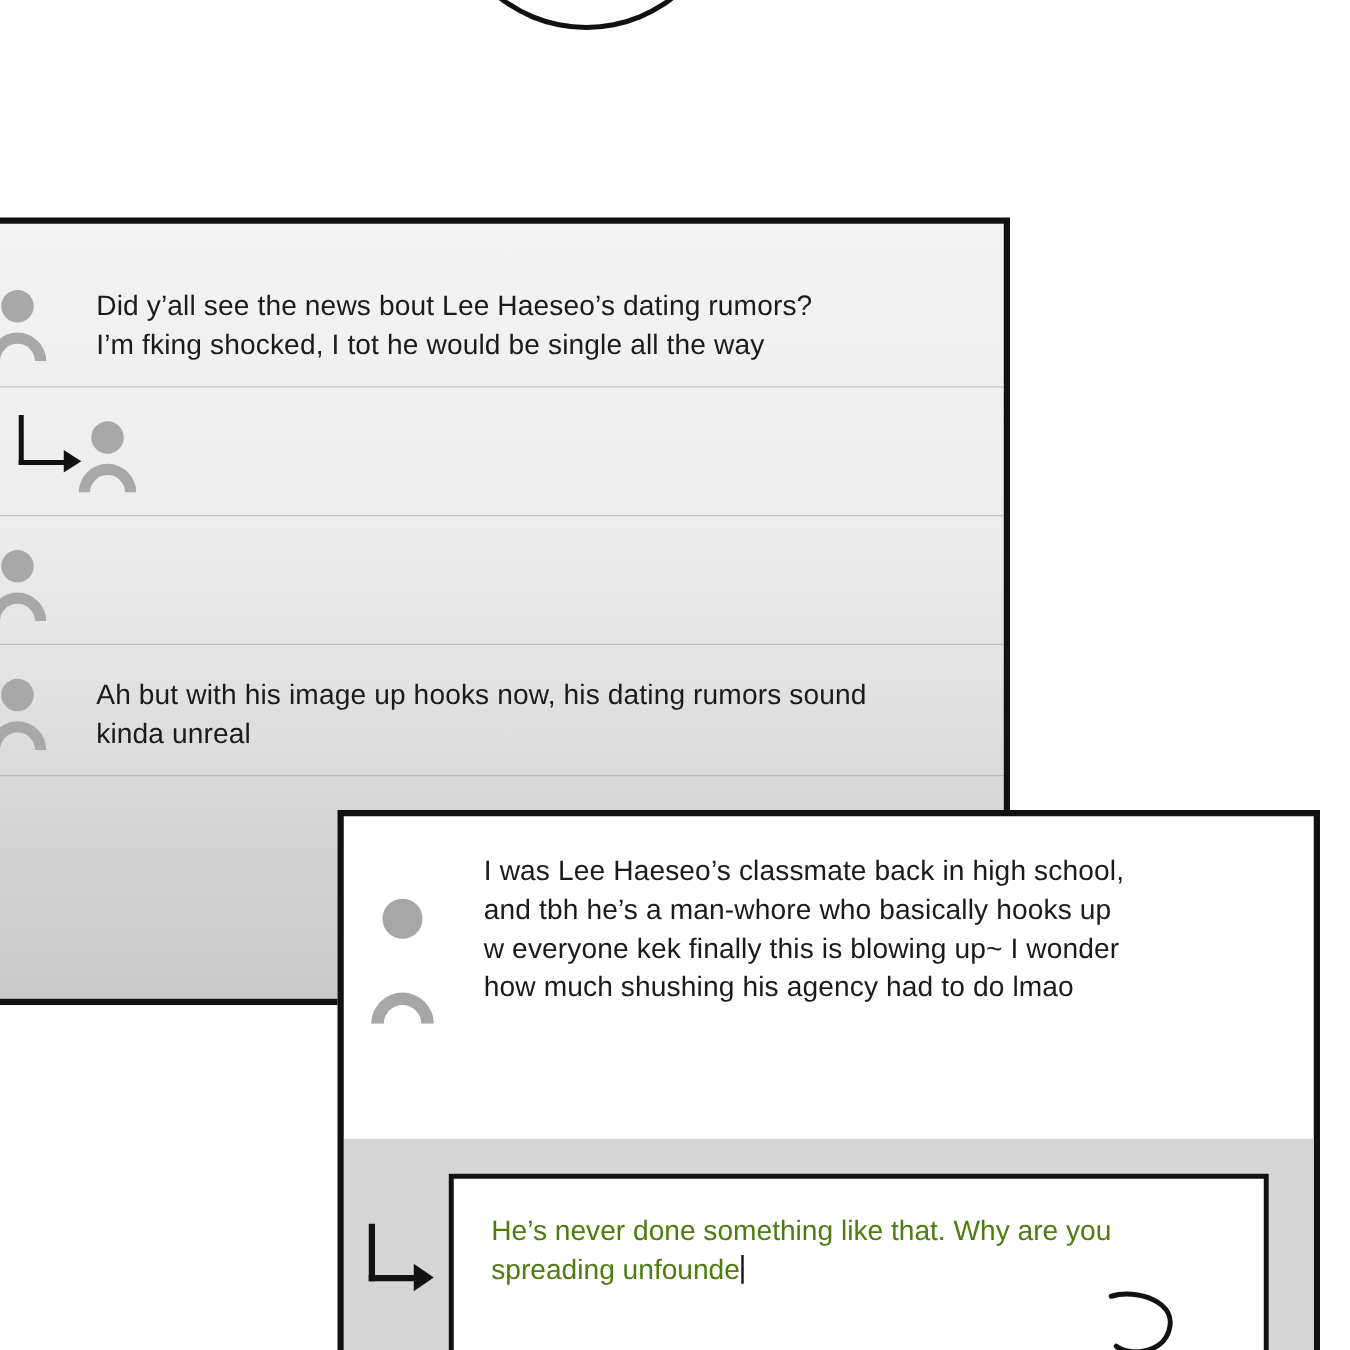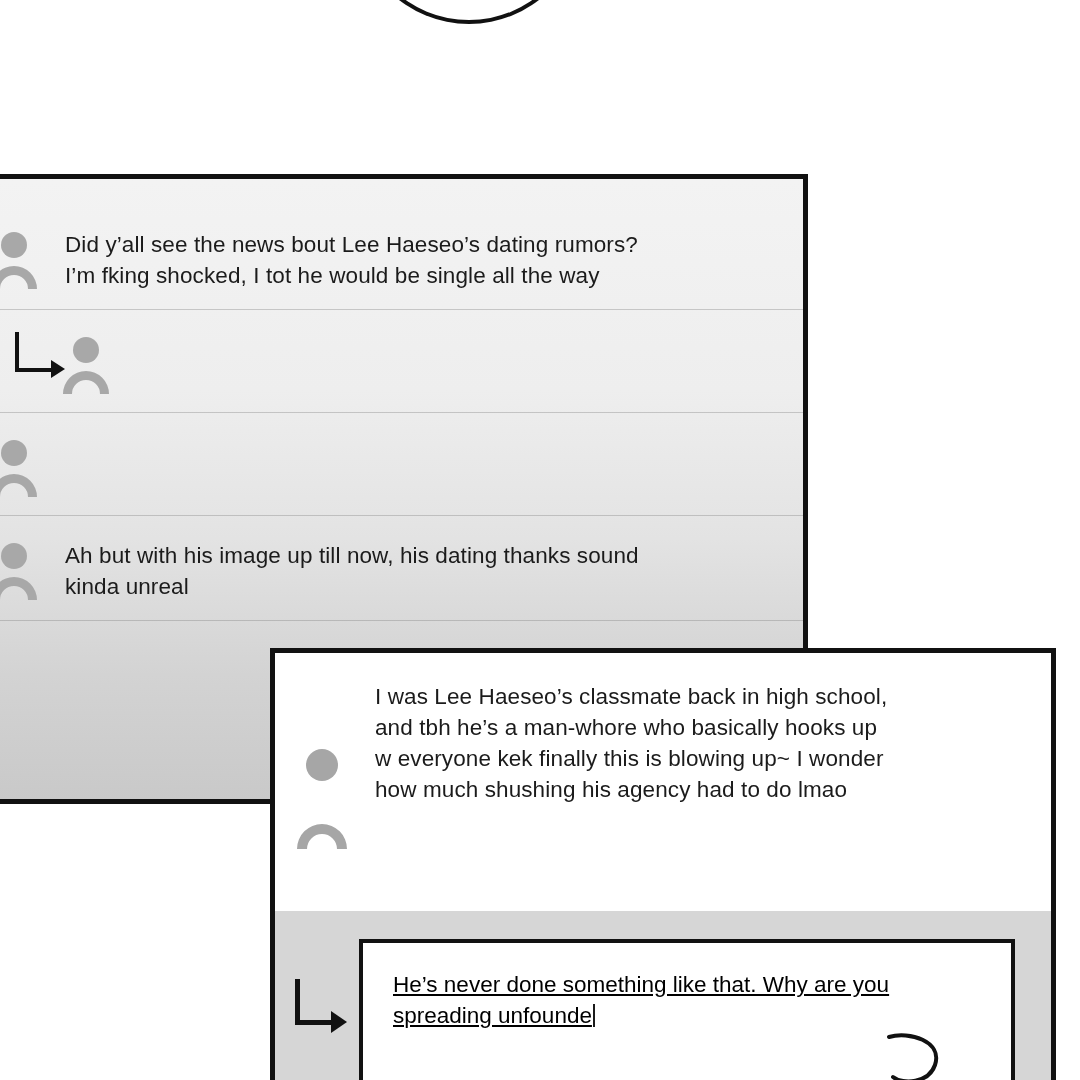--- a/index.html
+++ b/index.html
@@ -101,37 +101,38 @@
   }
   .avatar svg { display: block; }
 
   .msg {
     font-size: 22.5px;
     line-height: 31px;
     color: #1b1b1b;
     padding-top: 6px;
     white-space: pre-line;
     letter-spacing: 0.1px;
+    margin-left: 12px;
   }
 
   
   .panel-front {
     position: absolute;
     left: 270px;
     top: 648px;
     width: 786px;
     height: 440px;
     background: #ffffff;
     border: 5px solid #111111;
     box-sizing: border-box;
     overflow: hidden;
   }
   .front-row {
     display: flex;
-    align-items: flex-end;
+    align-items: center;
     padding: 26px 0 20px 0;
   }
   .front-row .avatar {
     margin-left: 14px;
     margin-right: 20px;
   }
   .front-row .msg {
     font-size: 22.5px;
     line-height: 31px;
     padding-top: 2px;
@@ -172,23 +173,22 @@
     right: 36px;
     bottom: -6px;
     background: #ffffff;
     border: 4px solid #111111;
     box-sizing: border-box;
     padding: 26px 30px;
   }
   .reply-input .input-text {
     font-size: 22.5px;
     line-height: 31px;
-    color: #000000;
+    color: #4d7c0f;
     white-space: pre-line;
-    text-decoration: underline;
   }
   .caret {
     display: inline-block;
     width: 2px;
     height: 23px;
     background: #1b1b1b;
     vertical-align: -4px;
     margin-left: 1px;
   }
   .cursor-shape {
@@ -241,21 +241,21 @@
       </div>
     </div>
 
     <div class="row">
       <div class="avatar">
         <svg width="66" height="66" viewBox="0 0 66 66">
           <circle cx="33" cy="22" r="13" fill="#a8a8a8"></circle>
           <path d="M10 66 a23 23 0 0 1 46 0 l-9 0 a14 14 0 0 0 -28 0 z" fill="#a8a8a8"></path>
         </svg>
       </div>
-      <div class="msg">Ah but with his image up till now, his dating thanks sound
+      <div class="msg">Ah but with his image up hooks now, his dating rumors sound
 kinda unreal</div>
     </div>
 
   </div>
 </div>
 
 <div class="panel-front">
 
   <div class="front-row">
     <div class="avatar">

